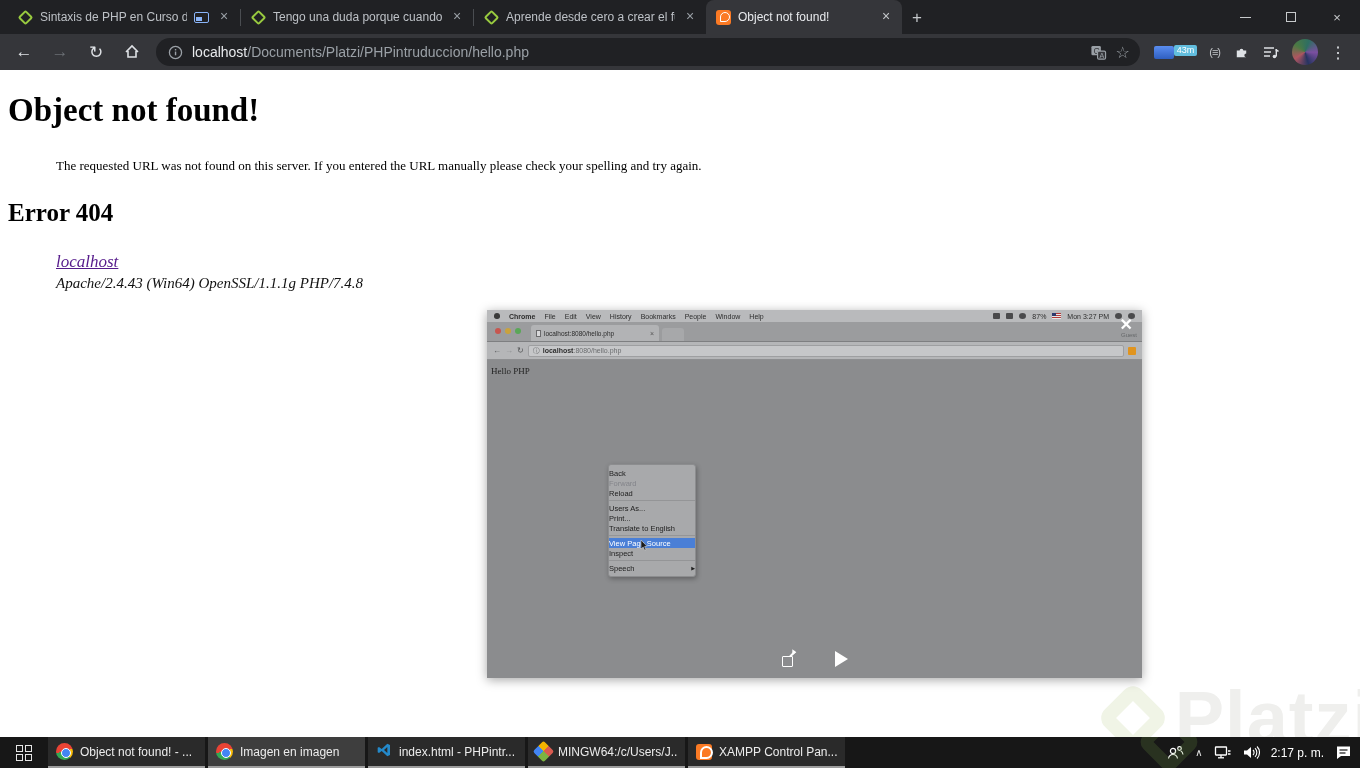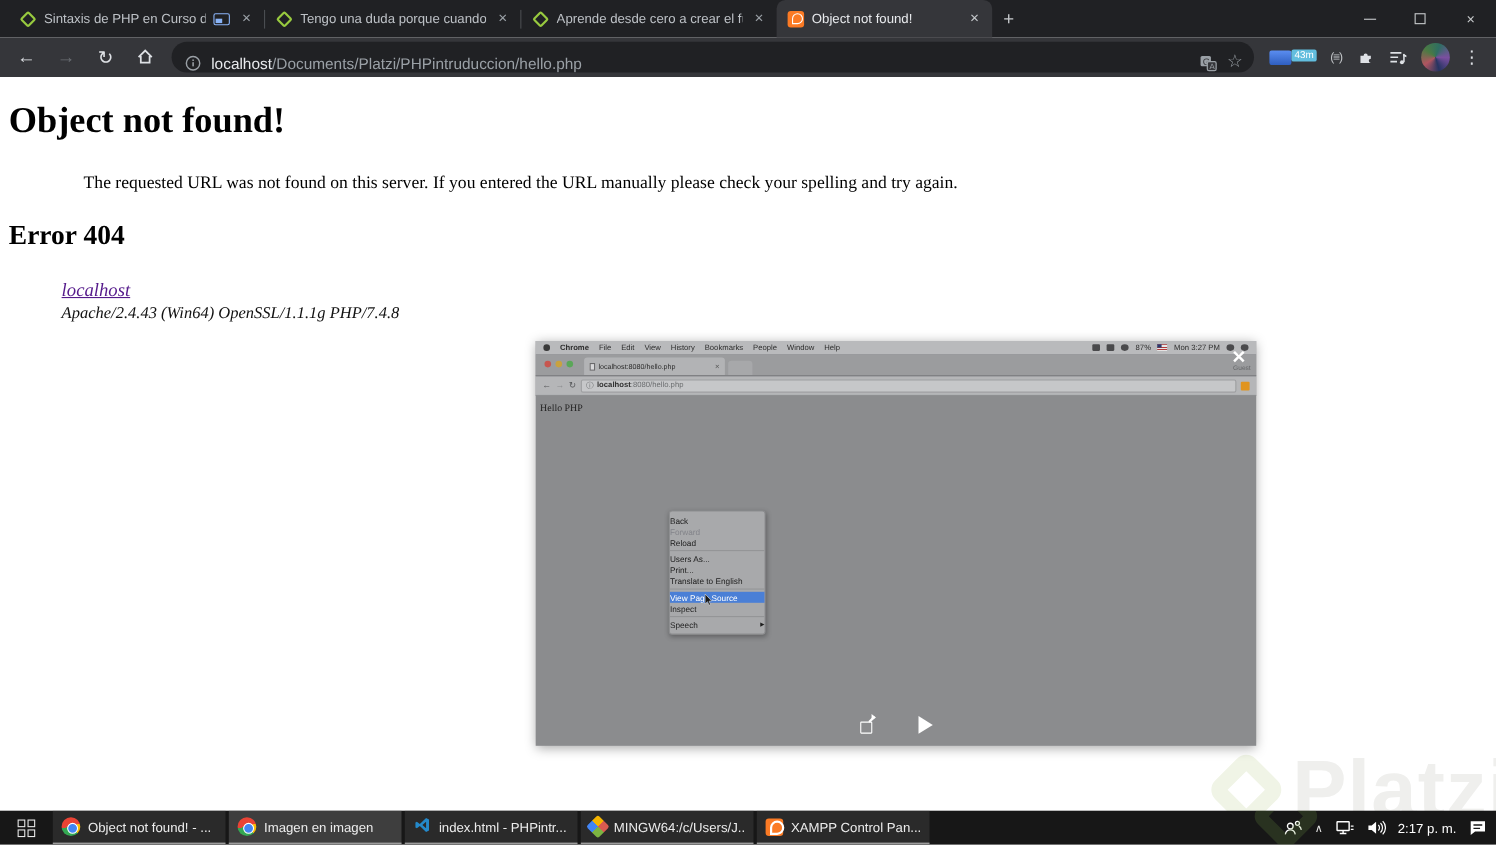--- a/index.html
+++ b/index.html
@@ -24,36 +24,36 @@
   .win-controls { margin-left:auto; display:flex; height:34px; }
   .win-controls span { width:46px; display:flex; align-items:center; justify-content:center; color:#c7cacc; font-size:13px; }
   .wc-max i { display:block; width:10px; height:10px; border:1px solid #c7cacc; }
   .wc-min i { display:block; width:11px; height:1px; background:#c7cacc; }
   .wc-close { font-size:16px; }
 
   
   .toolbar { position:absolute; top:34px; left:0; right:0; height:36px; background:#35363a; display:flex; align-items:center; padding:0 8px; gap:4px; z-index:20; }
   .navbtn { width:32px; height:32px; display:flex; align-items:center; justify-content:center; font-size:17px; color:#dee1e5; border-radius:50%; flex:0 0 auto; }
   .navbtn.disabled { color:#6b6f74; }
-  .omnibox { flex:1; height:28px; background:#202124; border-radius:14px; display:flex; align-items:flex-end; padding:0 10px; gap:8px; margin:0 4px; }
+  .omnibox { flex:1; height:28px; background:#202124; border-radius:14px; display:flex; align-items:center; padding:0 10px; gap:8px; margin:0 4px; }
   .omni-url { flex:1; font-size:14px; color:#9aa0a6; white-space:nowrap; overflow:hidden; }
   .omni-url b { color:#e8eaed; font-weight:normal; }
   .star { color:#9aa0a6; font-size:16px; }
   .toolbar-right { display:flex; align-items:center; gap:12px; padding:0 6px; }
   .ext-timer { display:flex; flex-direction:row; align-items:center; }
   .ext-timer .bar { width:20px; height:13px; background:linear-gradient(#5a8df0,#2f5fc0); border-radius:2px; }
   .ext-timer .badge { margin-top:-4px; background:#62bede; color:#fff; font-size:9px; line-height:11px; padding:0 3px; border-radius:2px; }
   .annot { color:#c3c6c9; font-size:11px; letter-spacing:-1px; }
   .avatar { width:26px; height:26px; border-radius:50%; background:conic-gradient(from 20deg,#2e6e62,#7b4fa0,#263461,#b05560,#4b7a43,#2e6e62); }
   .dots { color:#dee1e5; font-size:16px; letter-spacing:0; }
 
   
   .page { position:absolute; top:70px; left:0; right:0; bottom:31px; background:#fff; color:#000; font-family:"Liberation Serif", serif; overflow:hidden; }
   .page h1 { font-size:33px; margin:22px 0 0 8px; }
-  .page .p1 { font-size:16px; margin:29px 0 0 76px; }
+  .page .p1 { font-size:13px; margin:29px 0 0 56px; }
   .page .p2 { font-size:16.5px; margin:18px 0 0 56px; }
   .page h2 { font-size:25px; margin:25px 0 0 8px; }
   a.web { color:#0000ee; text-decoration:underline; }
   .srv-link { display:inline-block; font-style:italic; font-size:17px; color:#551a8b; text-decoration:underline; margin:25px 0 0 56px; }
   .srv-info { font-style:italic; font-size:15px; margin:3px 0 0 56px; color:#111; }
 
   
   .watermark { position:absolute; right:-14px; bottom:8px; display:flex; align-items:center; gap:16px; z-index:5; pointer-events:none; }
   .wm-diamond { width:52px; height:52px; border:14px solid #f0f4e6; border-radius:12px; transform:rotate(45deg); }
   .wm-text { font-size:74px; font-weight:bold; color:#efefed; letter-spacing:1px; font-family:"Liberation Sans",sans-serif; }

